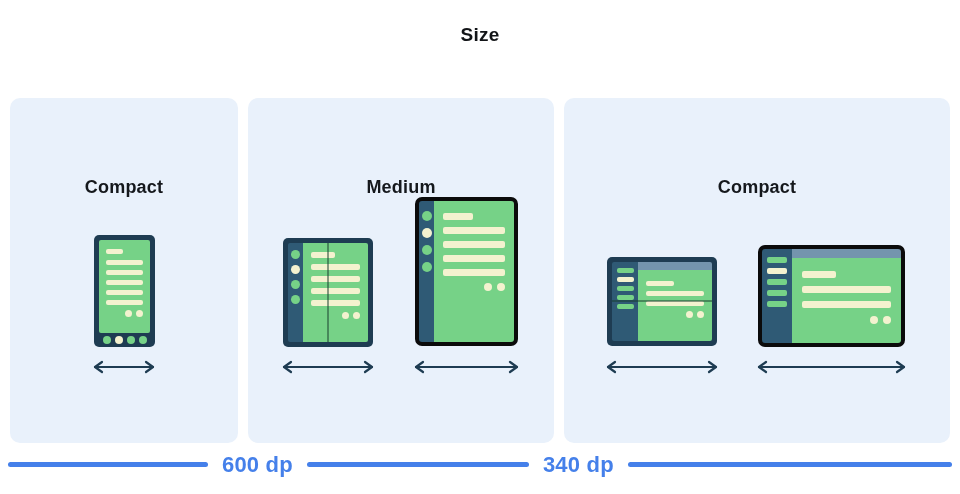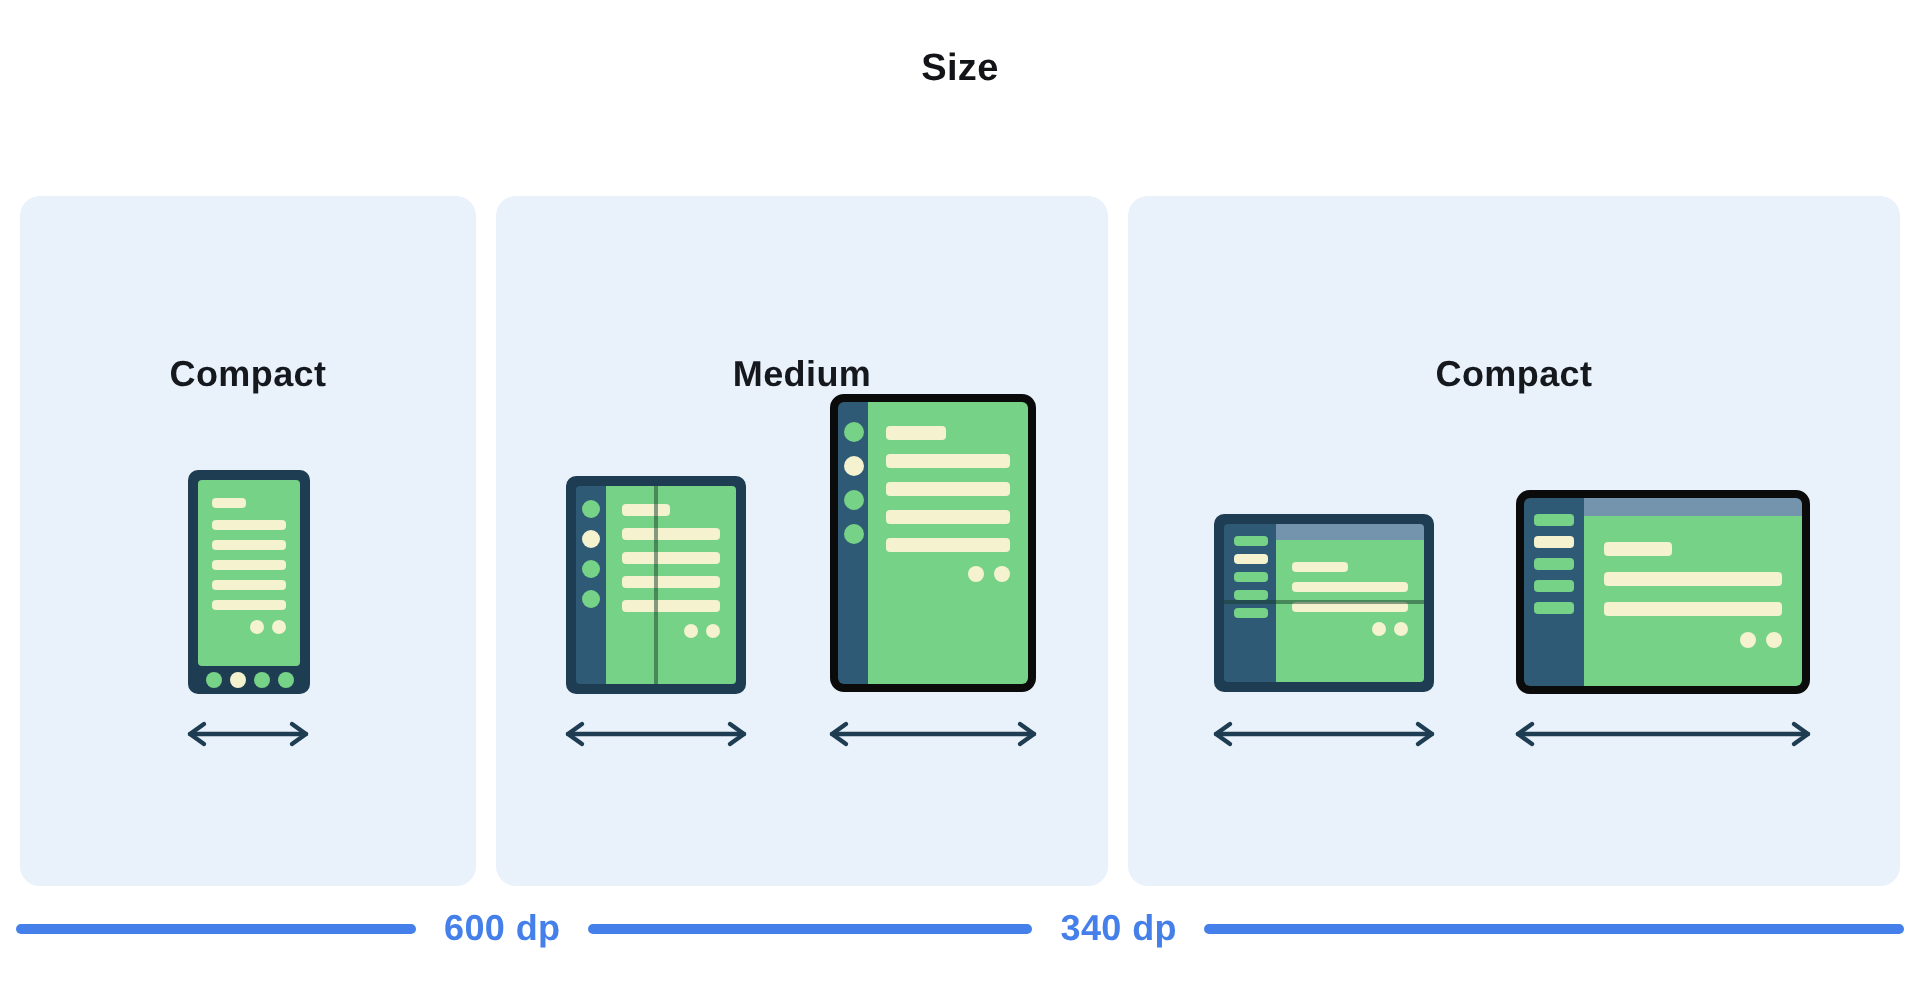--- a/index.html
+++ b/index.html
@@ -104,21 +104,21 @@
   .arrow line,.arrow polyline{stroke:#1e3c52;stroke-width:2.2;fill:none;
     stroke-linecap:round;stroke-linejoin:round;}
 
   
   .ruler{position:absolute;left:8px;right:8px;top:452px;height:25px;
     display:flex;align-items:center;}
   .ruler .seg{height:5px;background:#4580ea;border-radius:3px;}
   .ruler .seg1{width:200px;}
   .ruler .seg2{width:222px;}
   .ruler .seg3{flex:1;}
-  .ruler .lbl{font-size:18px;font-weight:700;color:#4580ea;margin:0 14px;
+  .ruler .lbl{font-size:22px;font-weight:700;color:#4580ea;margin:0 14px;
     white-space:nowrap;letter-spacing:.2px;}
 </style>
 </head>
 <body>
 
 <div class="hdr">
   <div class="hdr-title">Size</div>
 </div>
 
 <div class="panel panel-compact">

